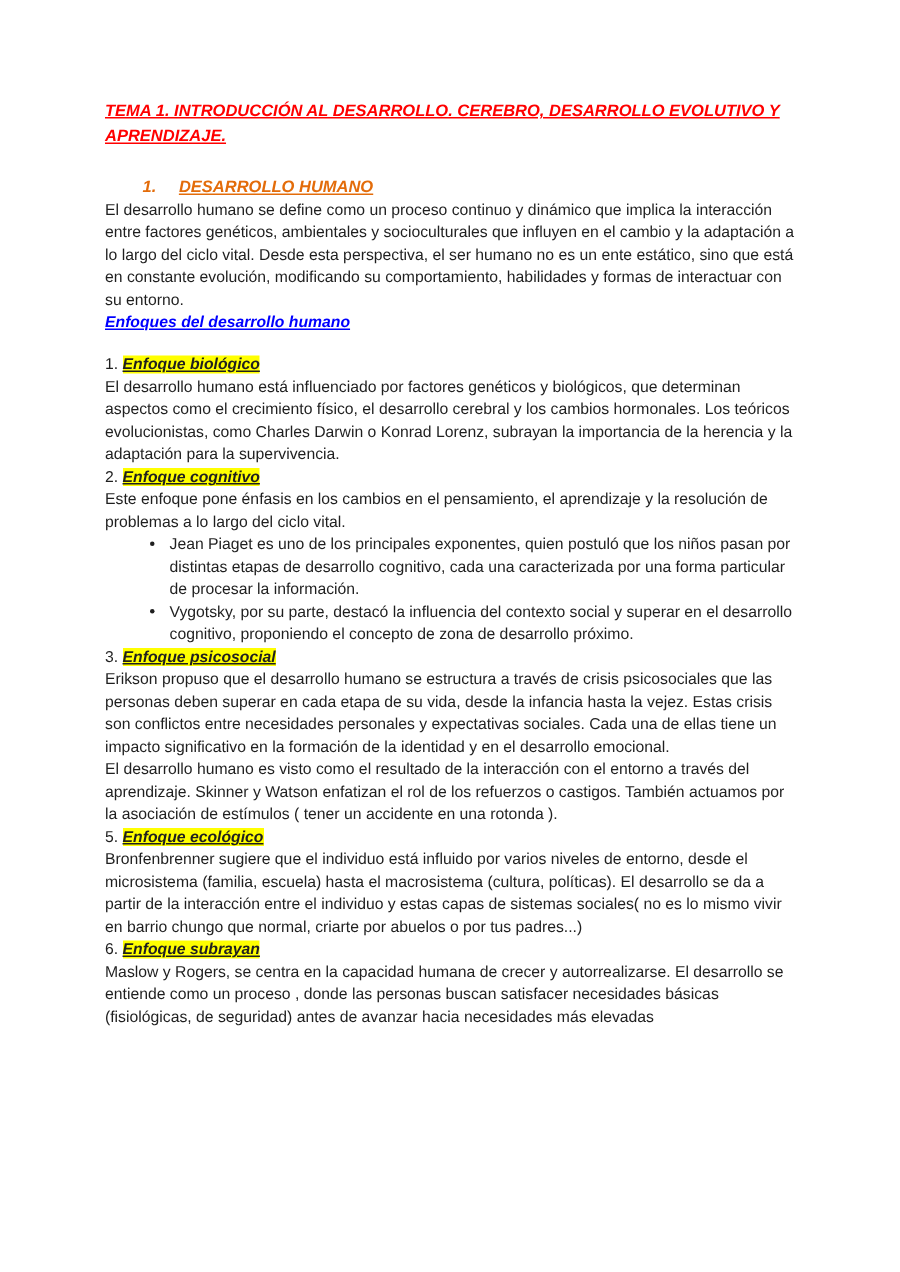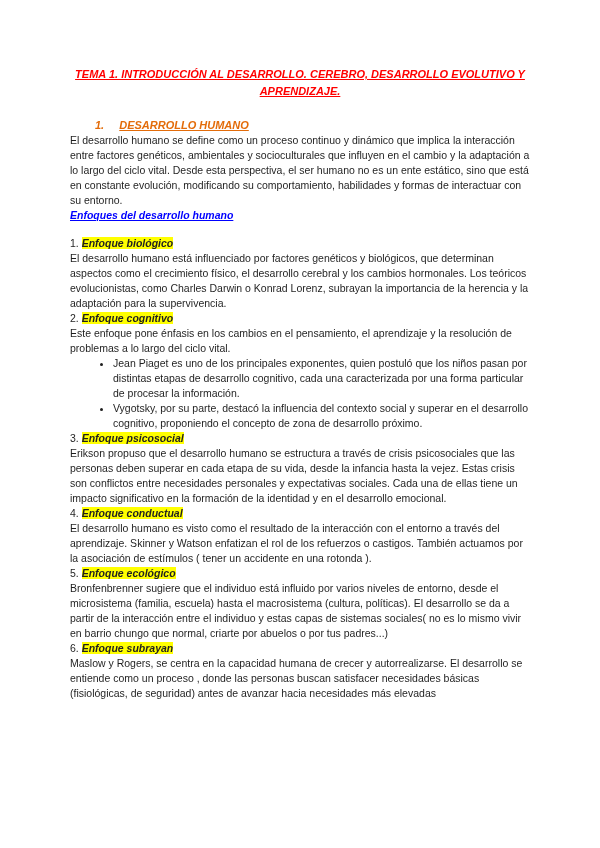--- a/index.html
+++ b/index.html
@@ -14,21 +14,21 @@
     background: #ffffff;
     padding: 66px 70px 40px 70px;
     overflow: hidden;
   }
   .doc-title {
     color: var(--c-title, #FF0000);
     font-size: 11px;
     font-weight: bold;
     font-style: italic;
     text-decoration: underline;
-    text-align: center;
+    text-align: left;
     line-height: 17px;
     margin-bottom: 18px;
   }
   .section-heading {
     color: var(--c-section, #E36C0A);
     font-size: 11px;
     font-weight: bold;
     font-style: italic;
     padding-left: 25px;
     line-height: 15px;
@@ -53,20 +53,21 @@
   .enfoque-heading {
     font-size: 10.5px;
     line-height: 15px;
     color: #1f1f1f;
   }
   .enfoque-num { font-weight: normal; }
   .enfoque-label {
     background: var(--c-hl, #FFFF00);
     font-weight: bold;
     font-style: italic;
+    text-decoration: underline;
   }
   .bullet-list {
     list-style: disc outside;
     padding-left: 43px;
   }
   .bullet-item {
     font-size: 10.5px;
     line-height: 15px;
     color: #1f1f1f;
   }
@@ -92,21 +93,20 @@
       <p class="enfoque-heading"><span class="enfoque-num">1. </span><span class="enfoque-label">Enfoque biológico</span></p>
       <p class="body-text">El desarrollo humano está influenciado por factores genéticos y biológicos, que determinan aspectos como el crecimiento físico, el desarrollo cerebral y los cambios hormonales. Los teóricos evolucionistas, como Charles Darwin o Konrad Lorenz, subrayan la importancia de la herencia y la adaptación para la supervivencia.</p>
       <p class="enfoque-heading"><span class="enfoque-num">2. </span><span class="enfoque-label">Enfoque cognitivo</span></p>
       <p class="body-text">Este enfoque pone énfasis en los cambios en el pensamiento, el aprendizaje y la resolución de problemas a lo largo del ciclo vital.</p>
       <ul class="bullet-list">
         <li class="bullet-item">Jean Piaget es uno de los principales exponentes, quien postuló que los niños pasan por distintas etapas de desarrollo cognitivo, cada una caracterizada por una forma particular de procesar la información.</li>
         <li class="bullet-item">Vygotsky, por su parte, destacó la influencia del contexto social y superar en el desarrollo cognitivo, proponiendo el concepto de zona de desarrollo próximo.</li>
       </ul>
       <p class="enfoque-heading"><span class="enfoque-num">3. </span><span class="enfoque-label">Enfoque psicosocial</span></p>
       <p class="body-text">Erikson propuso que el desarrollo humano se estructura a través de crisis psicosociales que las personas deben superar en cada etapa de su vida, desde la infancia hasta la vejez. Estas crisis son conflictos entre necesidades personales y expectativas sociales. Cada una de ellas tiene un impacto significativo en la formación de la identidad y en el desarrollo emocional.</p>
-      <p class="enfoque-heading"><span class="enfoque-num">4. </span><span class="enfoque-label">Enfoque conductual</span></p>
       <p class="body-text">El desarrollo humano es visto como el resultado de la interacción con el entorno a través del aprendizaje. Skinner y Watson enfatizan el rol de los refuerzos o castigos. También actuamos por la asociación de estímulos ( tener un accidente en una rotonda ).</p>
       <p class="enfoque-heading"><span class="enfoque-num">5. </span><span class="enfoque-label">Enfoque ecológico</span></p>
       <p class="body-text">Bronfenbrenner sugiere que el individuo está influido por varios niveles de entorno, desde el microsistema (familia, escuela) hasta el macrosistema (cultura, políticas). El desarrollo se da a partir de la interacción entre el individuo y estas capas de sistemas sociales( no es lo mismo vivir en barrio chungo que normal, criarte por abuelos o por tus padres...)</p>
       <p class="enfoque-heading"><span class="enfoque-num">6. </span><span class="enfoque-label">Enfoque subrayan</span></p>
       <p class="body-text">Maslow y Rogers, se centra en la capacidad humana de crecer y autorrealizarse. El desarrollo se entiende como un proceso , donde las personas buscan satisfacer necesidades básicas (fisiológicas, de seguridad) antes de avanzar hacia necesidades más elevadas</p>
     </div>
 
 </div>
 
 </body></html>

